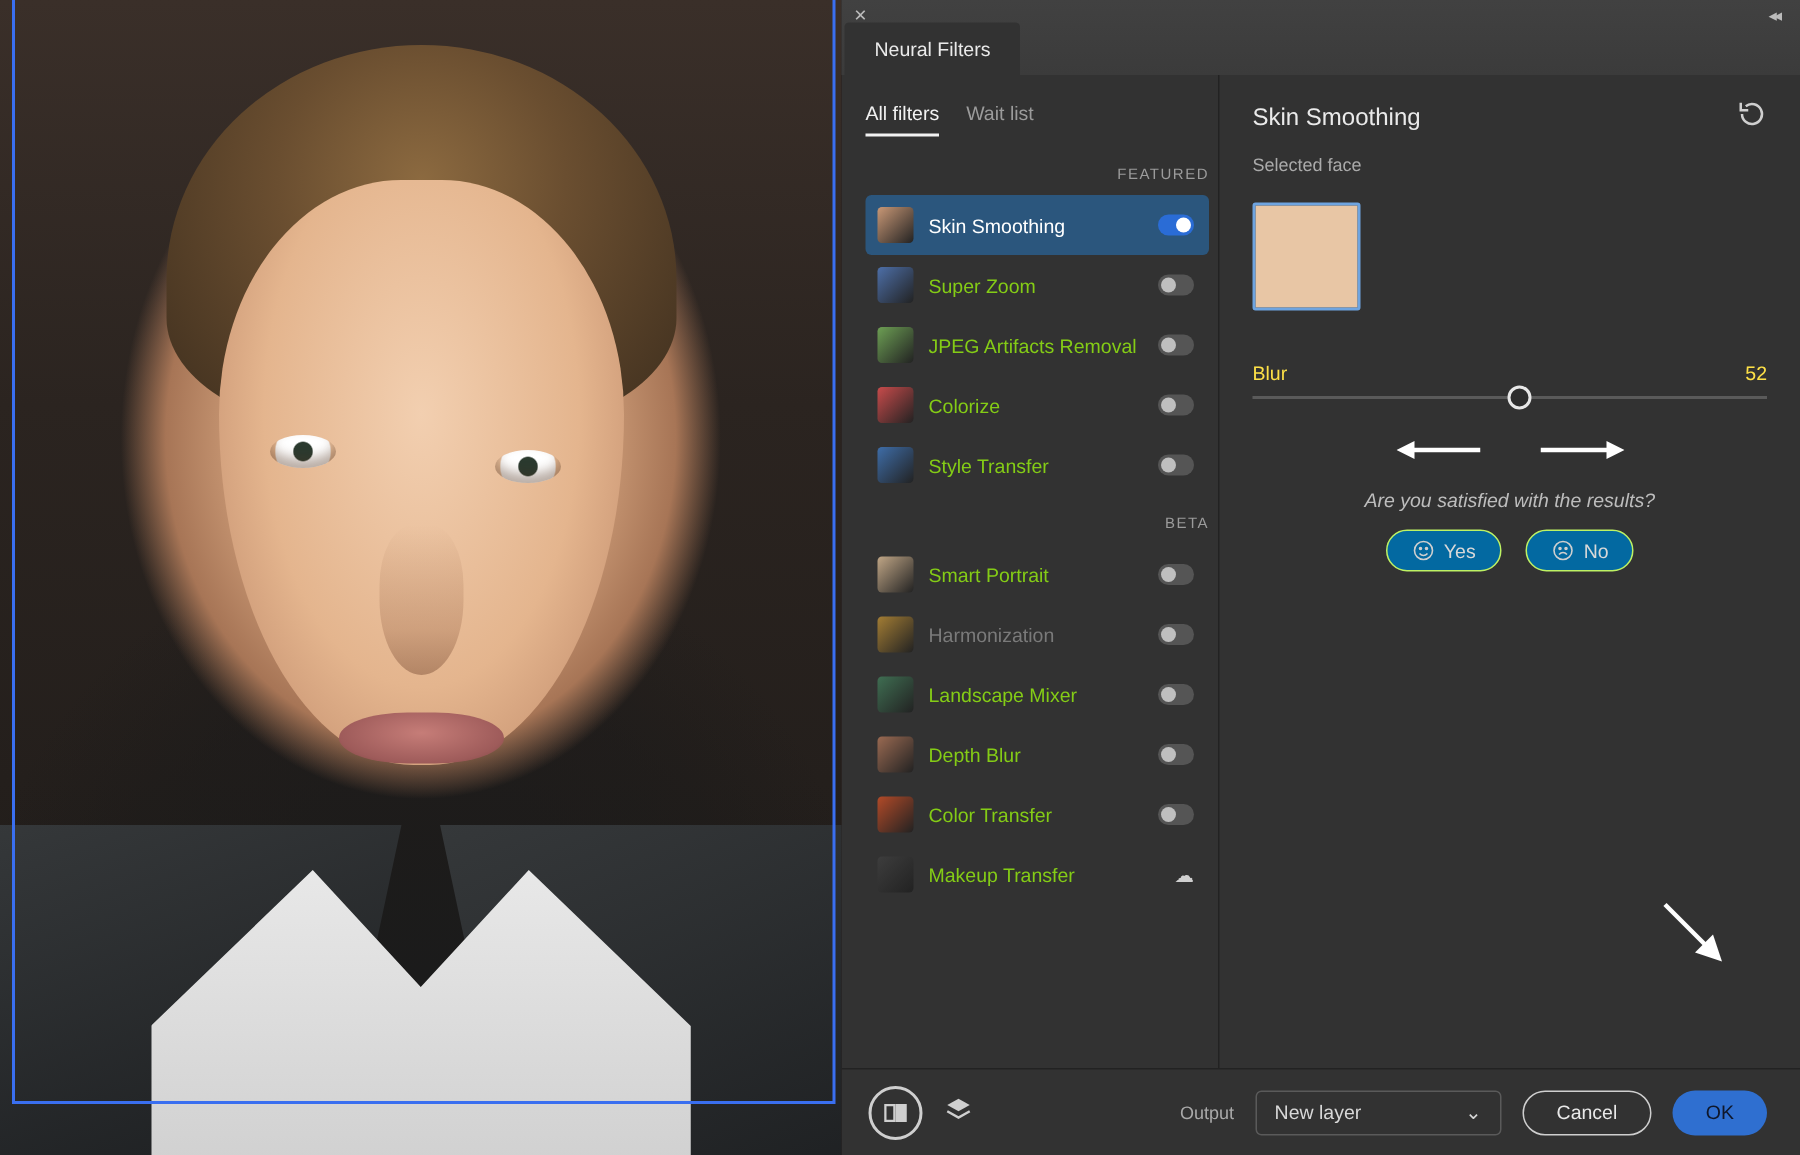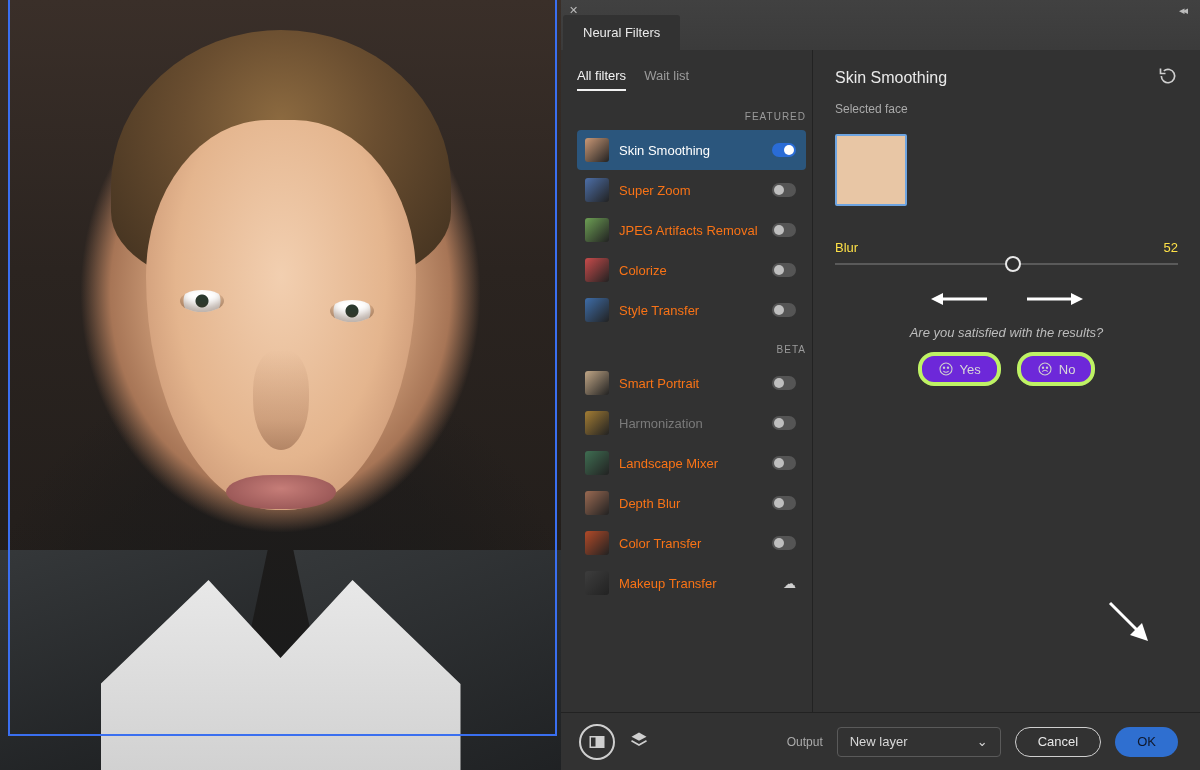--- a/index.html
+++ b/index.html
@@ -118,21 +118,21 @@
   }
   .filter-row {
     display:flex; align-items:center;
     padding: 8px 10px 8px 8px; border-radius: 4px; gap:10px;
     position: relative;
   }
   .filter-row.active { background:#2b567d; color:#fff;}
   .filter-icon {
     width:24px; height:24px; border-radius:3px; flex:0 0 24px;
   }
-  .filter-label { flex:1; color:#f97316;}
+  .filter-label { flex:1; color:#84cc16;}
   .filter-row.active .filter-label{color:#fff;}
   .filter-row.disabled .filter-label { color:#7a7a7a;}
   .toggle {
     width:24px; height:14px; border-radius:8px; background:#555; position:relative; cursor:pointer;
   }
   .toggle .knob{
     width:10px; height:10px; border-radius:50%; background:#bfbfbf; position:absolute; top:2px; left:2px;
   }
   .toggle.on{ background:#2a6cd6;}
   .toggle.on .knob{ left:12px; background:#fff;}
@@ -170,22 +170,22 @@
   .arrows-row{
     display:flex; justify-content:center; gap:40px; margin-top:-4px; margin-bottom:18px;
     color:#fff;
   }
   .arrows-row .arrow{font-size:0;}
   .arrows-row svg{ width:56px; height:16px;}
   .survey-q{ text-align:center; font-style:italic; color:#bdbdbd; margin-bottom:12px;}
   .survey-btns{ display:flex; justify-content:center; gap:16px;}
   .survey-btn{
     display:flex; align-items:center; gap:6px;
-    border:4px solid #bef264; border-radius:16px;
-    padding:5px 16px; color:#d8d8d8; background:#6d28d9; cursor:pointer;
+    border:1px solid #bef264; border-radius:16px;
+    padding:5px 16px; color:#d8d8d8; background:#0369a1; cursor:pointer;
   }
   .survey-btn svg{width:16px;height:16px;}
 
   .footer{
     height:58px;
     background:#323232;
     border-top:1px solid #222;
     display:flex; align-items:center;
     padding:0 22px 0 18px; gap:14px;
   }

